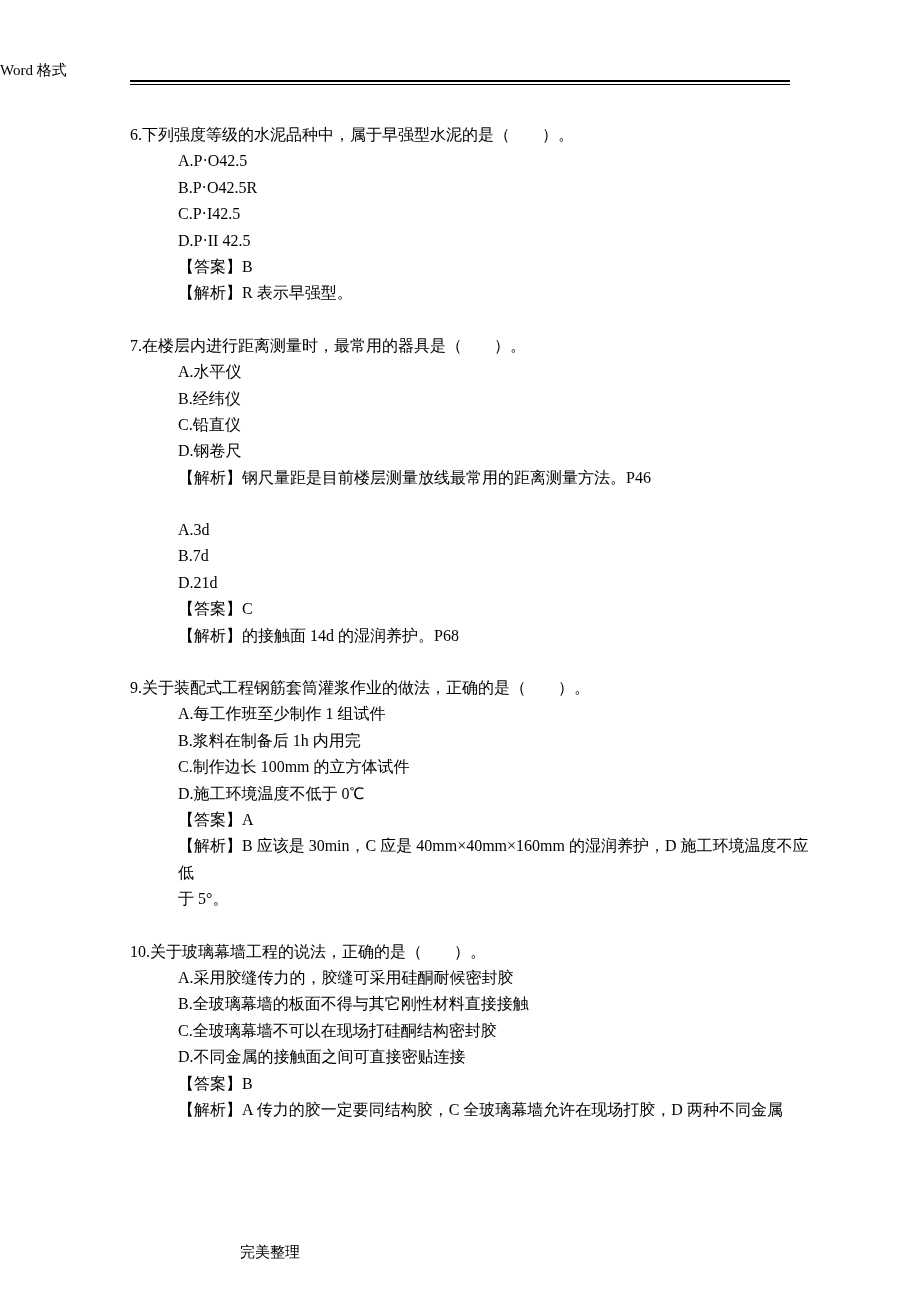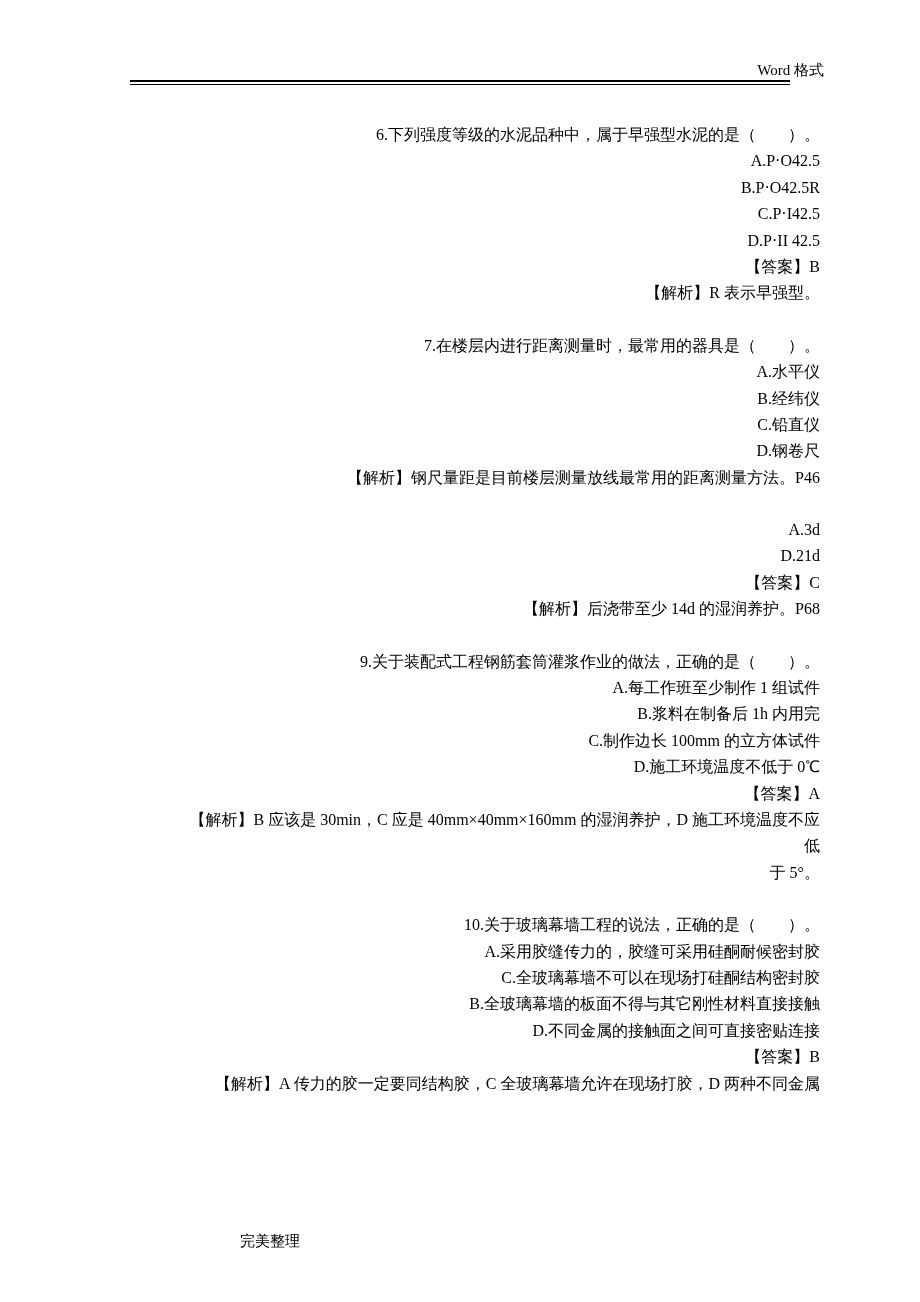--- a/index.html
+++ b/index.html
@@ -16,57 +16,56 @@
     font-size: 16px;
     color: #000;
     line-height: 1.65;
     box-sizing: border-box;
   }
   .header {
     position: absolute;
     top: 58px;
     left: 0;
     width: 824px;
-    text-align: right;
+    text-align: left;
     font-size: 15px;
   }
   .header-rule {
     position: absolute;
     top: 80px;
     left: 130px;
     width: 660px;
     border-top: 2px solid #000;
     border-bottom: 0.5px solid #000;
     height: 2px;
   }
   .content {
     position: absolute;
     top: 122px;
     left: 130px;
     width: 690px;
   }
   .qblock {
     margin-bottom: 26px;
-    text-align: right;
   }
   .stem {
     text-indent: 0;
   }
   .opt, .ans, .exp {
     padding-left: 48px;
     text-indent: 0;
   }
   .exp-cont {
     padding-left: 48px;
     font-family: Liberation Serif, serif;
   }
   .footer {
     position: absolute;
     left: 240px;
-    bottom: 48px;
+    bottom: 37px;
     font-size: 15px;
   }
 </style>
 </head>
 <body>
 
 <div class="page">
 
   <div class="header">Word 格式</div>
   <div class="header-rule"></div>
@@ -87,41 +86,42 @@
       <div class="stem"><span>7.</span><span>在楼层内进行距离测量时，最常用的器具是（　　）。</span></div>
       <div class="opt">A.水平仪</div>
       <div class="opt">B.经纬仪</div>
       <div class="opt">C.铅直仪</div>
       <div class="opt">D.钢卷尺</div>
       <div class="exp">【解析】钢尺量距是目前楼层测量放线最常用的距离测量方法。P46</div>
     </div>
 
     <div class="qblock">
       <div class="opt">A.3d</div>
+      <div class="opt">B.7d</div>
       <div class="opt">D.21d</div>
       <div class="ans">【答案】C</div>
-      <div class="exp">【解析】后浇带至少 14d 的湿润养护。P68</div>
+      <div class="exp">【解析】的接触面 14d 的湿润养护。P68</div>
     </div>
 
     <div class="qblock">
       <div class="stem"><span>9.</span><span>关于装配式工程钢筋套筒灌浆作业的做法，正确的是（　　）。</span></div>
       <div class="opt">A.每工作班至少制作 1 组试件</div>
       <div class="opt">B.浆料在制备后 1h 内用完</div>
       <div class="opt">C.制作边长 100mm 的立方体试件</div>
       <div class="opt">D.施工环境温度不低于 0℃</div>
       <div class="ans">【答案】A</div>
       <div class="exp">【解析】B 应该是 30min，C 应是 40mm×40mm×160mm 的湿润养护，D 施工环境温度不应低</div>
       <div class="exp-cont">于 5°。</div>
     </div>
 
     <div class="qblock">
       <div class="stem"><span>10.</span><span>关于玻璃幕墙工程的说法，正确的是（　　）。</span></div>
       <div class="opt">A.采用胶缝传力的，胶缝可采用硅酮耐候密封胶</div>
+      <div class="opt">B.全玻璃幕墙的板面不得与其它刚性材料直接接触</div>
       <div class="opt">C.全玻璃幕墙不可以在现场打硅酮结构密封胶</div>
-      <div class="opt">B.全玻璃幕墙的板面不得与其它刚性材料直接接触</div>
       <div class="opt">D.不同金属的接触面之间可直接密贴连接</div>
       <div class="ans">【答案】B</div>
       <div class="exp">【解析】A 传力的胶一定要同结构胶，C 全玻璃幕墙允许在现场打胶，D 两种不同金属</div>
     </div>
 
 
   </div>
 
   <div class="footer">完美整理</div>
 </div>

